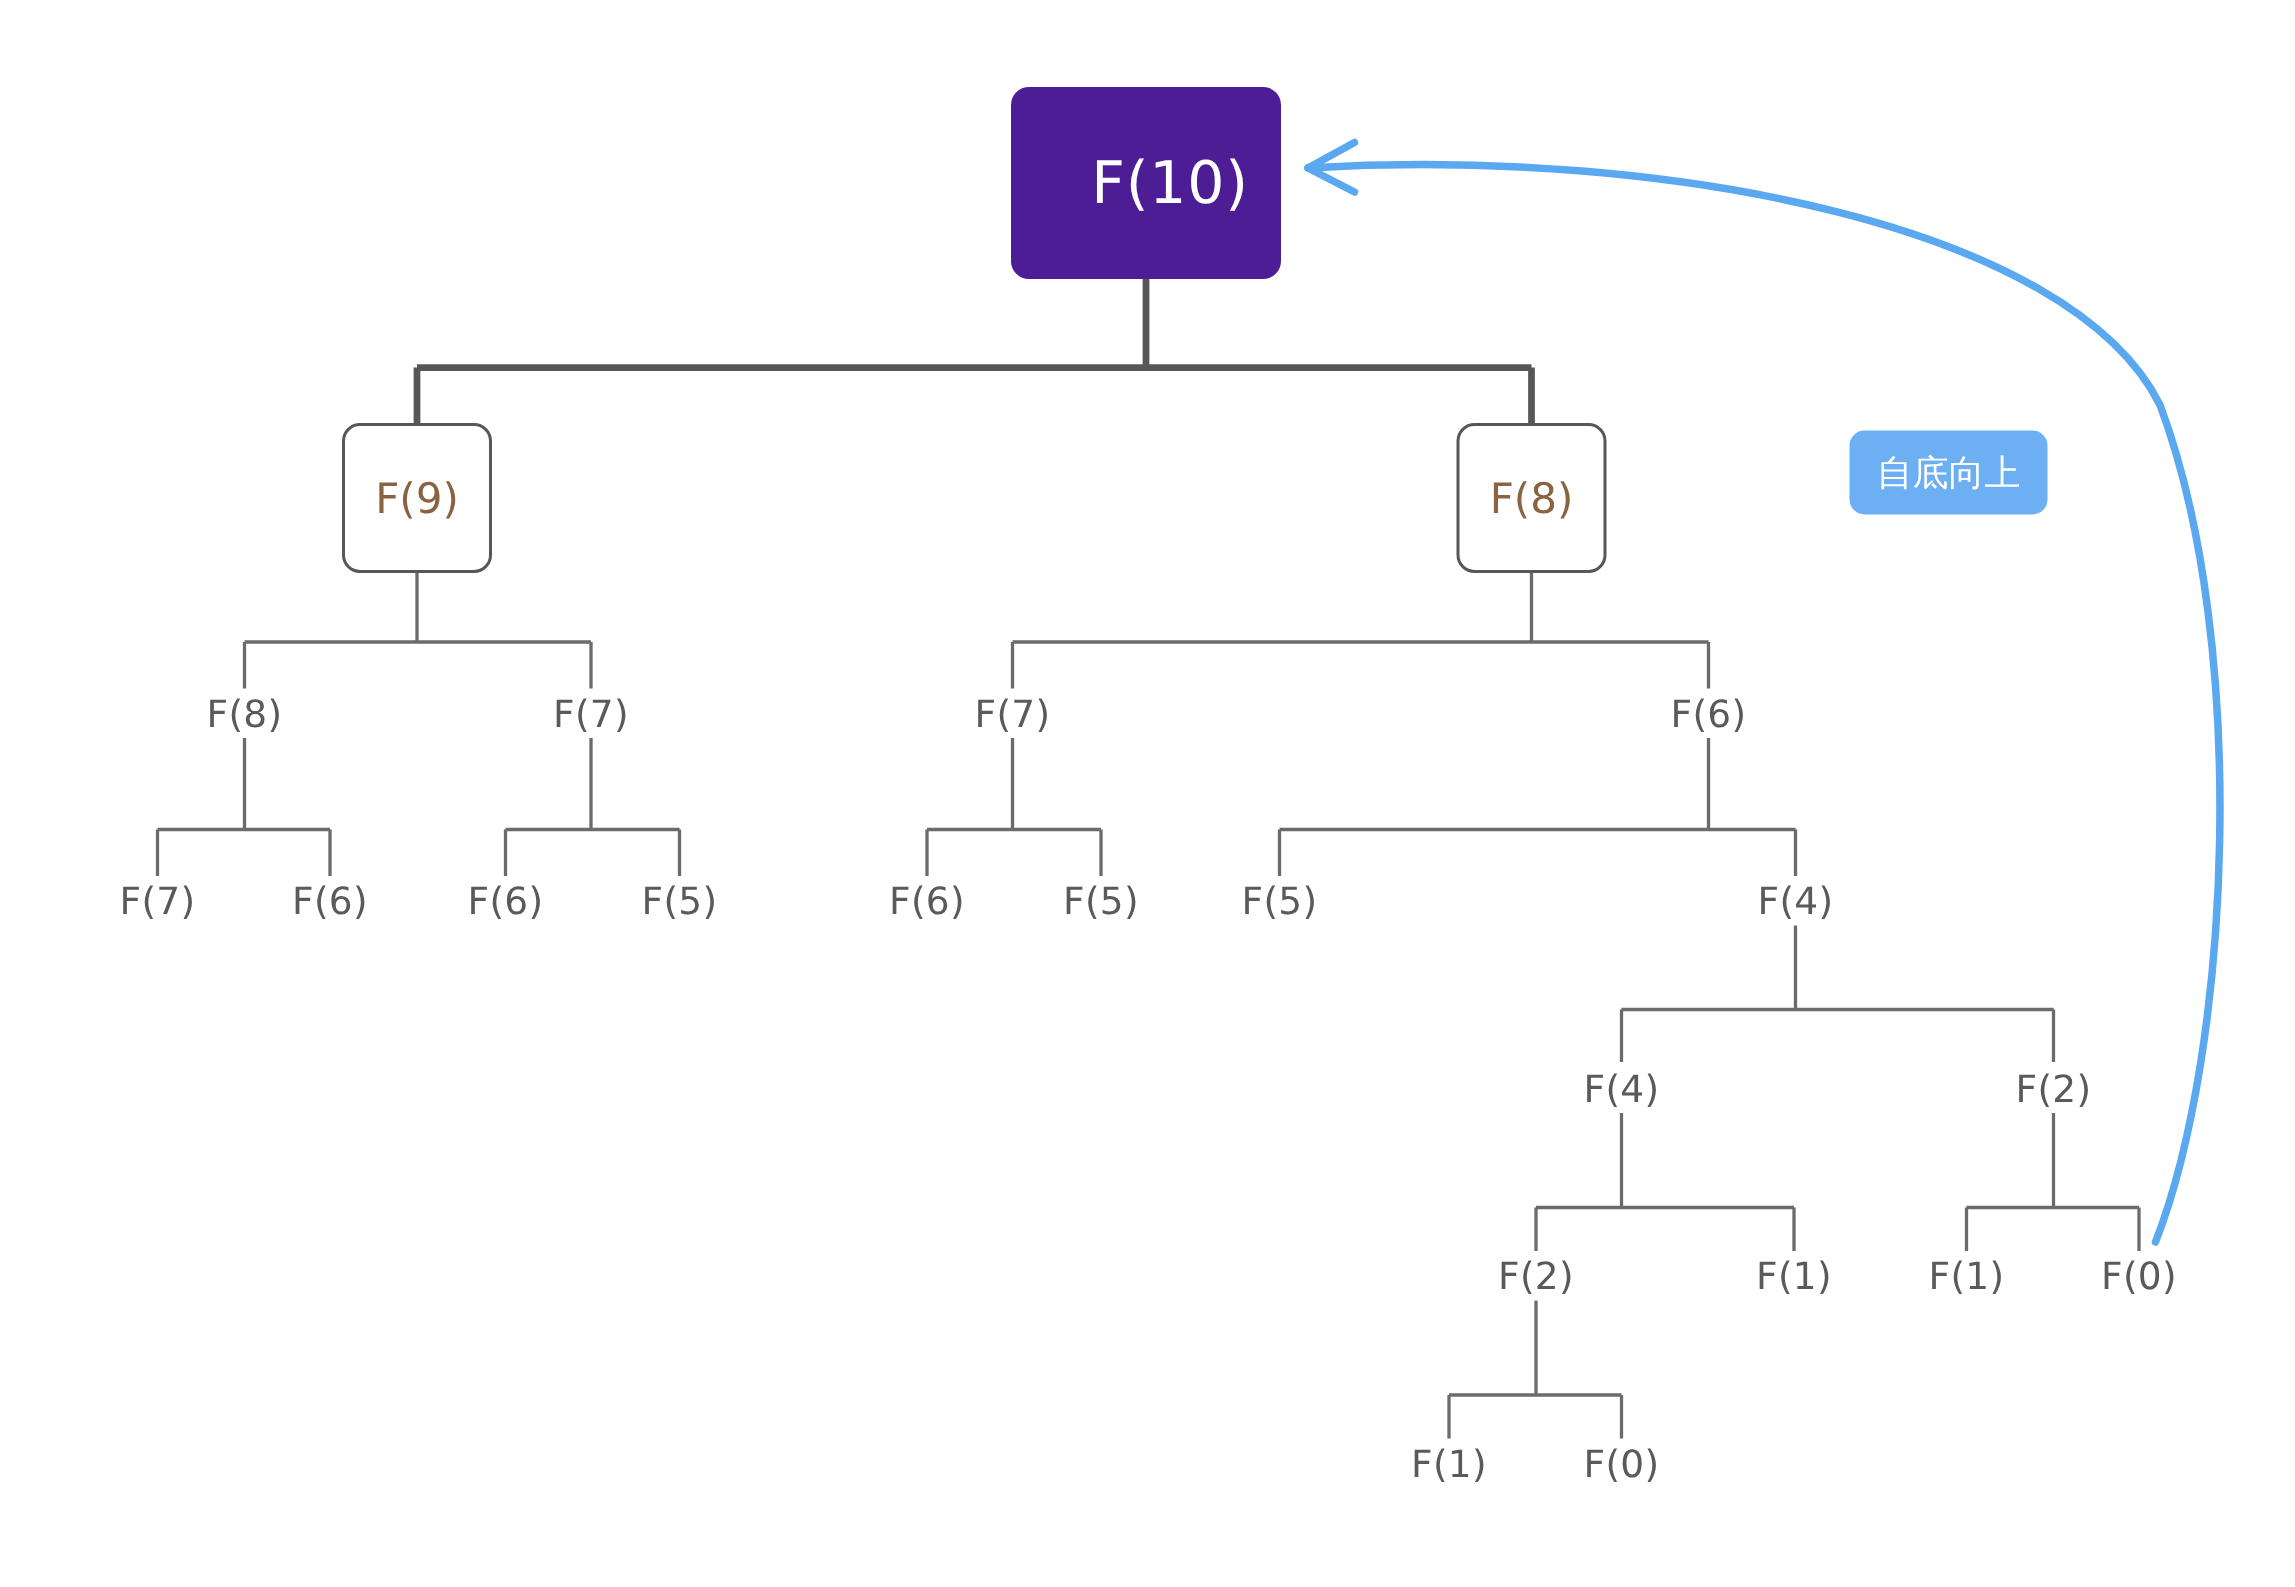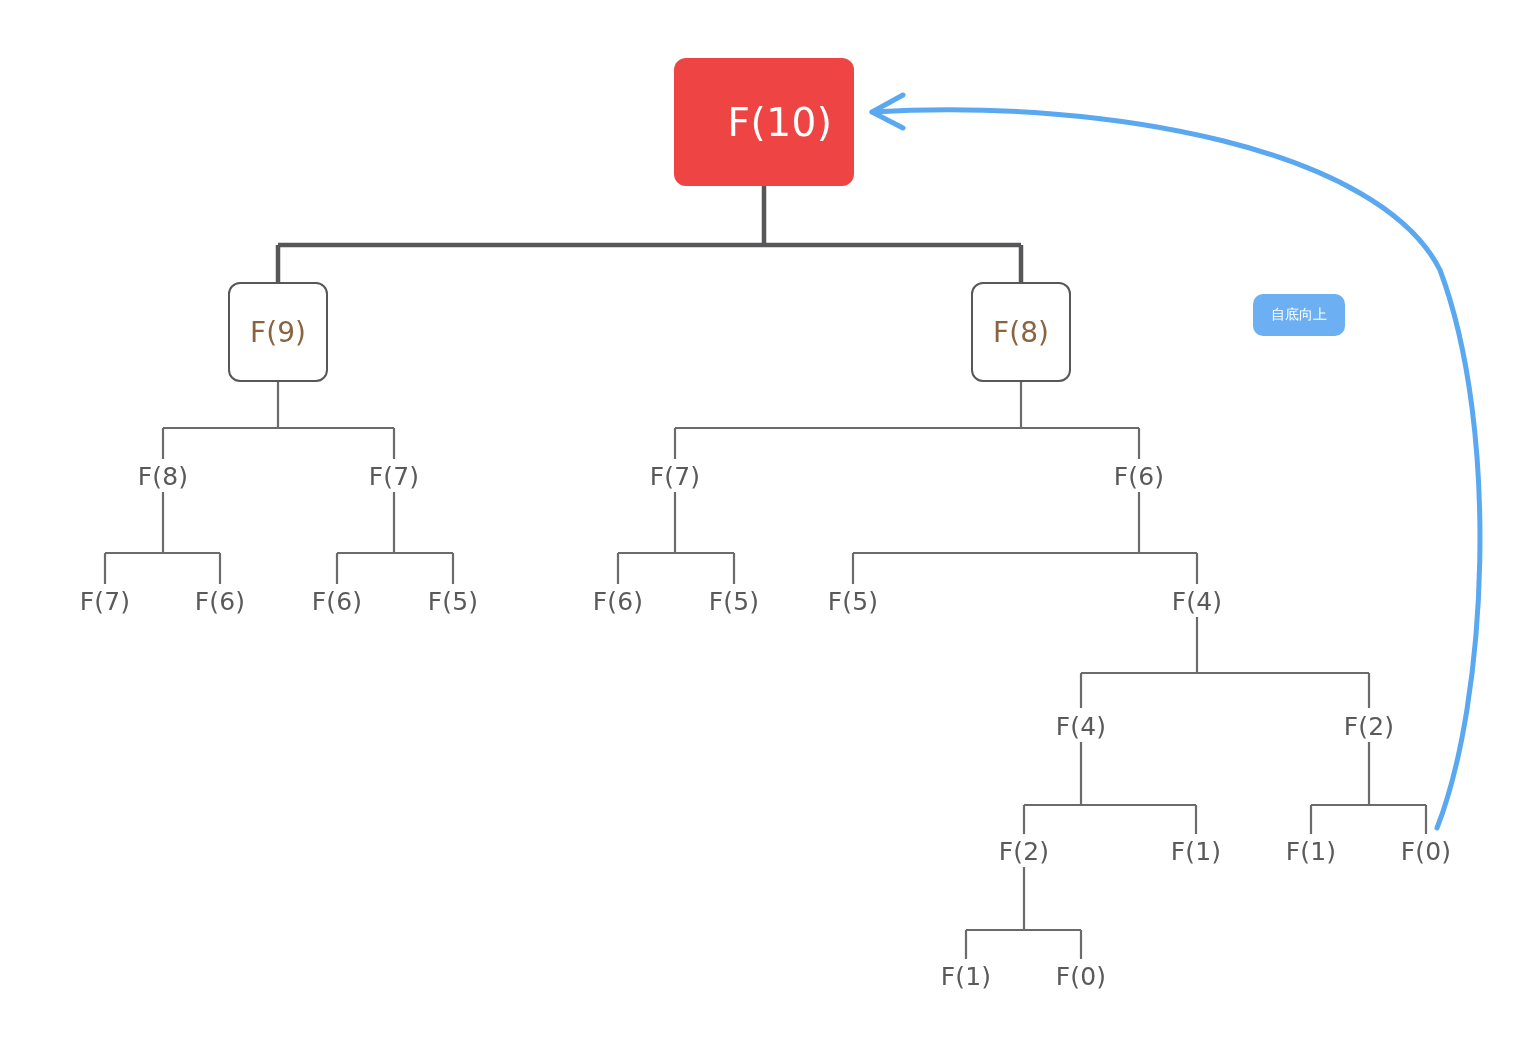--- a/index.html
+++ b/index.html
@@ -37,21 +37,21 @@
   .box-node {
     position: absolute;
     transform: translate(-50%, -50%);
     display: flex;
     align-items: center;
     justify-content: center;
     box-sizing: border-box;
     white-space: nowrap;
   }
   .box-root {
-    background: #ef4444;
+    background: #4c1d95;
     border-radius: 12px;
     color: #ffffff;
     font-size: 39px;
     width: 180px;
     height: 128px;
     letter-spacing: 0.5px;
     padding-left: 32px;
   }
   .box-plain {
     background: #ffffff;
@@ -61,21 +61,21 @@
     font-size: 28px;
     width: 100px;
     height: 100px;
   }
   .badge {
     position: absolute;
     transform: translate(-50%, -50%);
     background: #6cb0f3;
     border-radius: 10px;
     color: #ffffff;
-    font-size: 14px;
+    font-size: 24px;
     padding: 12px 18px;
     white-space: nowrap;
     display: flex;
     align-items: center;
     justify-content: flex-start;
   }
 </style>
 </head>
 <body>
 

